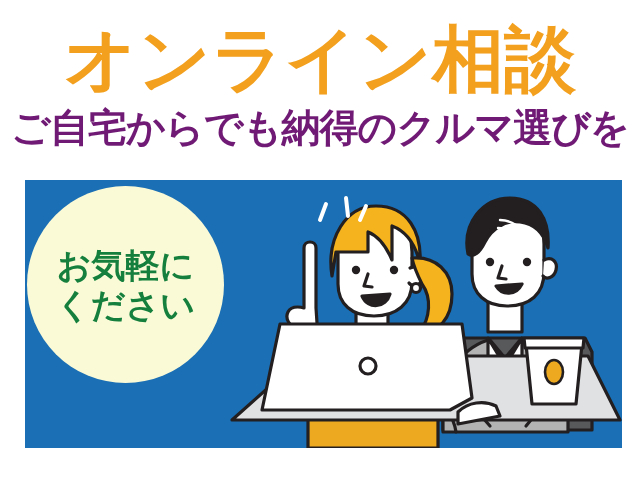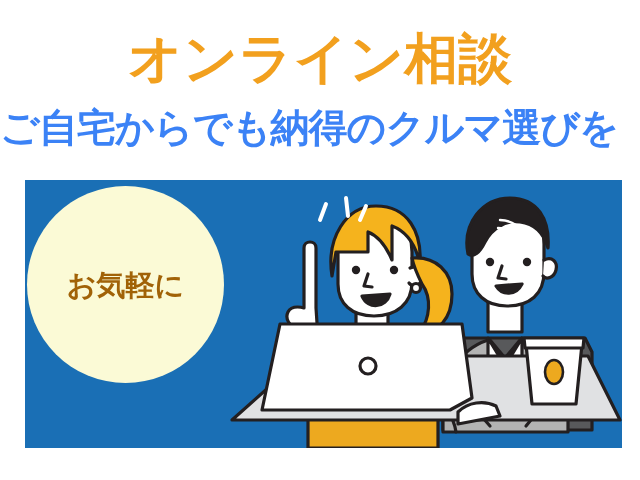--- a/index.html
+++ b/index.html
@@ -21,37 +21,38 @@
     background: #ffffff;
   }
 
   
   .headline {
     position: absolute;
     left: 0;
     top: 28px;
     width: 640px;
     text-align: center;
-    font-size: 54px;
+    font-size: 72px;
     line-height: 62px;
     font-weight: 700;
     letter-spacing: 0px;
     color: #f2a01e;
     white-space: nowrap;
   }
   .subhead {
     position: absolute;
     left: 0;
     top: 104px;
     width: 640px;
+    text-align: center;
     font-size: 39px;
     line-height: 48px;
     font-weight: 700;
     letter-spacing: -1px;
-    color: #3b82f6;
+    color: #701a75;
     white-space: nowrap;
   }
 
   
   .panel {
     position: absolute;
     left: 25px;
     top: 180px;
     width: 597px;
     height: 268px;
@@ -67,22 +68,22 @@
     width: 197px;
     height: 197px;
     border-radius: 50%;
     background: #fbfad6;
     display: flex;
     flex-direction: column;
     align-items: center;
     justify-content: center;
   }
   .badge-line {
-    color: #a16207;
-    font-size: 29px;
+    color: #15803d;
+    font-size: 34px;
     line-height: 40px;
     font-weight: 700;
     letter-spacing: 0px;
     white-space: nowrap;
   }
 
   
   .illus {
     position: absolute;
     left: 175px;
@@ -98,20 +99,21 @@
 <div class="banner">
 
   <div class="headline">オンライン相談</div>
 
   <div class="subhead">ご自宅からでも納得のクルマ選びを</div>
 
   <div class="panel">
 
     <div class="badge">
       <div class="badge-line">お気軽に</div>
+      <div class="badge-line">ください</div>
     </div>
 
     <div class="illus">
       <svg width="422" height="268" viewBox="0 0 422 268" xmlns="http://www.w3.org/2000/svg">
         <g stroke="#231f20" stroke-width="3.2" stroke-linecap="round" stroke-linejoin="round" fill="none">
 
           <g>
             <path d="M243 170 L254 158 L385 158 L392 172 L392 250 L243 250 Z" fill="#58595b" stroke="#231f20"></path>
           </g>
 

